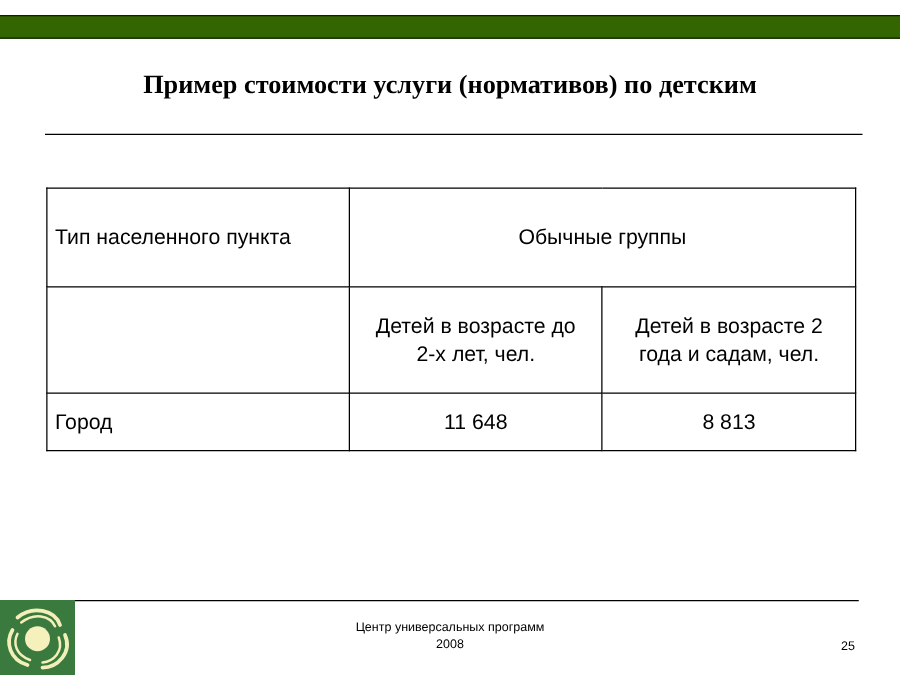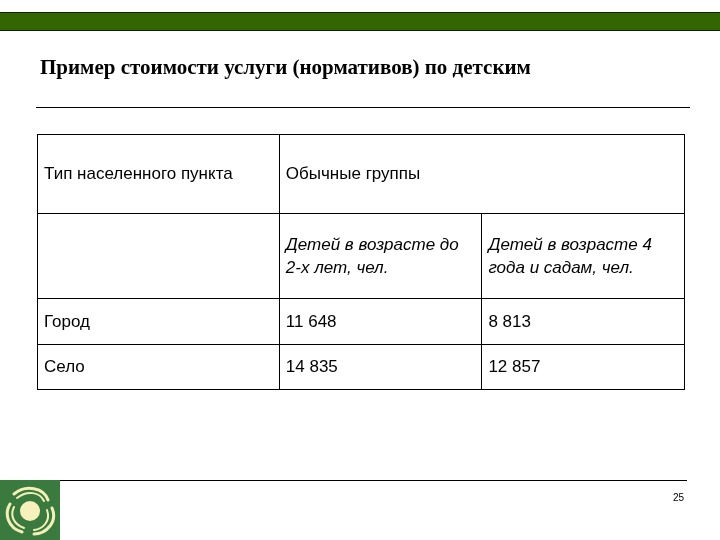--- a/index.html
+++ b/index.html
@@ -24,56 +24,56 @@
       background: #336600;
       border-top: 1px solid #0f1f00;
       border-bottom: 1px solid #0f1f00;
       box-sizing: border-box;
     }
     .title {
       position: absolute;
       left: 40px;
       width: 640px;
       top: 54px;
-      text-align: left;
+      text-align: center;
       font-family: "Liberation Serif", serif;
       font-weight: bold;
       font-size: 21px;
       line-height: 27px;
     }
     .title-rule {
       position: absolute;
       left: 36px;
       top: 107px;
       width: 654px;
       height: 0;
       border-top: 1px solid #000;
     }
     table.data-table {
       position: absolute;
       left: 37px;
-      top: 134px;
+      top: 150px;
       width: 648px;
       border-collapse: collapse;
       font-family: "Liberation Sans", sans-serif;
       font-size: 17px;
     }
     table.data-table td {
       border: 1px solid #000;
       padding: 0 6px;
       vertical-align: middle;
     }
     .col-type { width: 228px; }
     .col-a { width: 191px; }
     .col-b { width: 191px; }
     .row-h1 td { height: 78px; }
-    .row-h2 td { height: 84px; font-style: italic; }
+    .row-h2 td { height: 84px; }
     .row-d1 td { height: 45px; vertical-align: bottom; padding-bottom: 4px; margin-left: 20px; }
     .row-d2 td { height: 44px; vertical-align: bottom; padding-bottom: 4px; }
-    .center { }
+    .center { text-align: center; }
     .left { text-align: left; }
     .h-type { vertical-align: middle; }
     .sub-head { line-height: 23px; }
 
     .logo {
       position: absolute;
       left: 0;
       top: 480px;
       width: 60px;
       height: 60px;
@@ -94,21 +94,21 @@
       top: 496px;
       text-align: center;
       font-family: "Liberation Sans", sans-serif;
       font-size: 10px;
       line-height: 13px;
     }
     .page-number {
       position: absolute;
       left: 660px;
       width: 24px;
-      top: 492px;
+      top: 512px;
       text-align: right;
       font-family: "Liberation Sans", sans-serif;
       font-size: 10px;
     }
   </style>
 </head>
 <body>
 
 <div class="top-bar"></div>
 
@@ -132,33 +132,28 @@
       <span>Обычные группы</span>
     </td>
   </tr>
   <tr class="row-h2">
     <td></td>
     <td class="center sub-head">
       <div>Детей в возрасте до</div>
       <div>2-х лет, чел.</div>
     </td>
     <td class="center sub-head">
-      <div>Детей в возрасте 4</div>
+      <div>Детей в возрасте 2</div>
       <div>года и садам, чел.</div>
     </td>
   </tr>
   <tr class="row-d1">
     <td class="left">Город</td>
     <td class="center">11 648</td>
     <td class="center">8 813</td>
-  </tr>
-  <tr class="row-d2">
-    <td class="left">Село</td>
-    <td class="center">14 835</td>
-    <td class="center">12 857</td>
   </tr>
 </tbody>
   </table>
 
 <div class="logo">
   <svg width="60" height="60" viewBox="0 0 60 60">
     <rect x="0" y="0" width="60" height="60" fill="#3b7a3f"></rect>
     <g fill="none" stroke="#f3efb8" stroke-linecap="round">
       <path d="M14 14 C 26 4, 44 8, 48 20" stroke-width="3"></path>
       <path d="M17 18 C 27 10, 40 12, 44 21" stroke-width="2"></path>
@@ -166,14 +161,16 @@
       <path d="M47 30 C 51 41, 43 49, 34 50" stroke-width="2"></path>
       <path d="M22 52 C 8 48, 4 34, 10 24" stroke-width="3"></path>
       <path d="M24 48 C 13 44, 10 35, 14 27" stroke-width="2"></path>
     </g>
     <circle cx="30" cy="31" r="10" fill="#f6f0bd"></circle>
   </svg>
 </div>
 <div class="footer-rule"></div>
 
 <div class="footer-text">
+  <div>Центр универсальных программ</div>
+  <div>2008</div>
 </div>
 <div class="page-number">25</div>
 
 </body></html>

